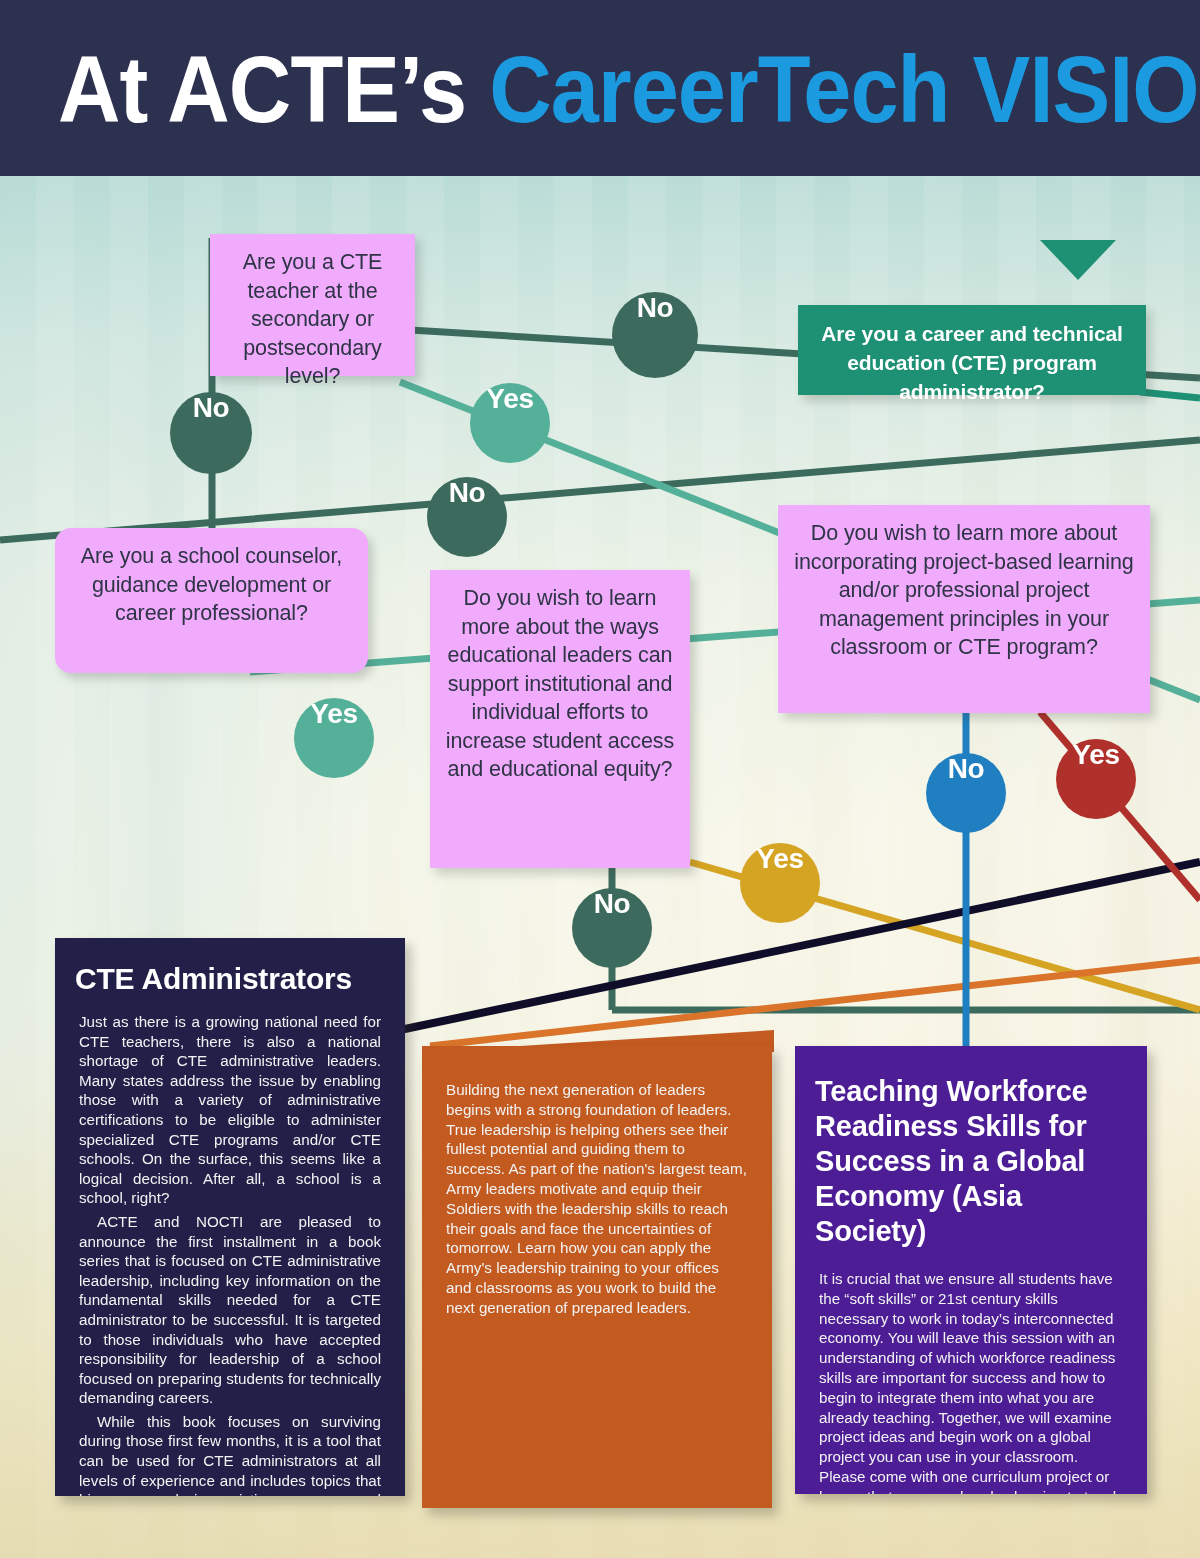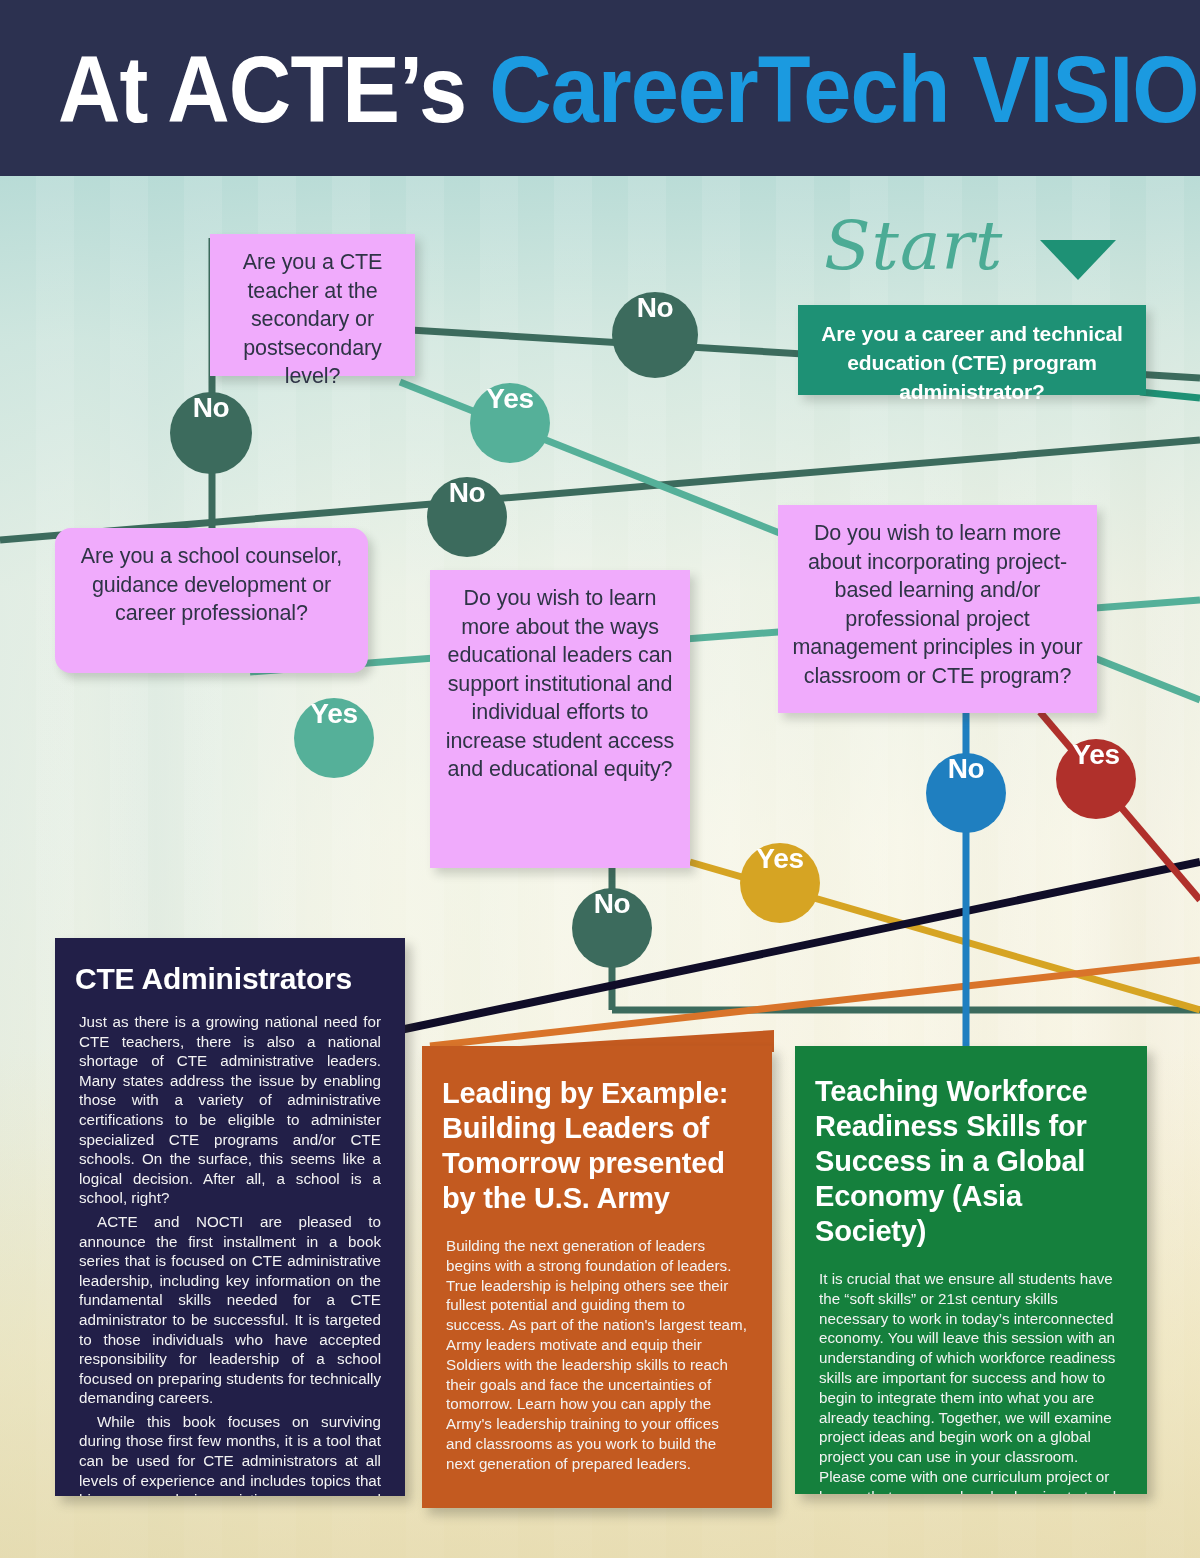--- a/index.html
+++ b/index.html
@@ -150,21 +150,21 @@
   #panel-army{
     left:422px;top:1046px;width:350px;height:462px;
     background:#c35a20;
     padding:30px 20px 18px 20px;
   }
   #panel-army .panel-title{font-size:29px;line-height:35px;margin-bottom:20px;}
   #panel-army .panel-body{font-size:15.2px;line-height:19.8px;}
 
   #panel-asia{
     left:795px;top:1046px;width:352px;height:448px;
-    background:#15803d;
+    background:#4c1d95;
     padding:28px 20px 18px 20px;
   }
   #panel-asia .panel-title{font-size:29px;line-height:35px;margin-bottom:20px;}
   #panel-asia .panel-body{font-size:15.2px;line-height:19.8px;}
 
   .army-notch{
     position:absolute;left:422px;top:1030px;width:352px;height:22px;
     background:#c35a20;
     clip-path:polygon(0 100%, 100% 0, 100% 100%);
   }
@@ -205,40 +205,39 @@
 
     <line x1="400" y1="1030" x2="1200" y2="862" stroke="#100d28" stroke-width="8"></line>
 
     <line x1="430" y1="1046" x2="1200" y2="960" stroke="#d9742a" stroke-width="7"></line>
 
     <line x1="966" y1="712" x2="966" y2="1046" stroke="#1f7fc0" stroke-width="7"></line>
 
     <line x1="1040" y1="712" x2="1200" y2="900" stroke="#b0302b" stroke-width="7"></line>
   </svg>
 
-  <div class="start-label">Start</div>
   <div class="start-arrow"></div>
 
   <div class="qbox green" id="q-admin" style="left:798px;top:305px;width:348px;height:90px;">
     <span>Are you a career and technical education (CTE) program administrator?</span>
   </div>
 
   <div class="qbox" id="q-teacher" style="left:210px;top:234px;width:205px;height:142px;">
     <span>Are you a CTE teacher at the secondary or postsecondary level?</span>
   </div>
 
   <div class="qbox" id="q-counselor" style="left:55px;top:528px;width:313px;height:145px;border-radius:16px;">
     <span>Are you a school counselor, guidance development or career professional?</span>
   </div>
 
   <div class="qbox" id="q-equity" style="left:430px;top:570px;width:260px;height:298px;">
     <span>Do you wish to learn more about the ways educational leaders can support institutional and individual efforts to increase student access and educational equity?</span>
   </div>
 
-  <div class="qbox" id="q-pbl" style="left:778px;top:505px;width:319px;height:208px;text-align:center;">
+  <div class="qbox" id="q-pbl" style="left:778px;top:505px;width:372px;height:208px;text-align:center;">
     <span>Do you wish to learn more about incorporating project-based learning and/or professional project management principles in your classroom or CTE program?</span>
   </div>
 
   <div class="circle c-darkgreen" style="left:612px;top:292px;width:86px;height:86px;">
     <span>No</span>
   </div>
 
   <div class="circle c-midgreen" style="left:470px;top:383px;width:80px;height:80px;">
     <span>Yes</span>
   </div>
@@ -275,21 +274,20 @@
     <div class="panel-title">CTE Administrators</div>
     <div class="panel-body">
       <p>Just as there is a growing national need for CTE teachers, there is also a national shortage of CTE administrative leaders. Many states address the issue by enabling those with a variety of administrative certifications to be eligible to administer specialized CTE programs and/or CTE schools. On the surface, this seems like a logical decision. After all, a school is a school, right?</p>
       <p>ACTE and NOCTI are pleased to announce the first installment in a book series that is focused on CTE administrative leadership, including key information on the fundamental skills needed for a CTE administrator to be successful. It is targeted to those individuals who have accepted responsibility for leadership of a school focused on preparing students for technically demanding careers.</p>
       <p>While this book focuses on surviving during those first few months, it is a tool that can be used for CTE administrators at all levels of experience and includes topics that hinge on analyzing existing programs and policies with the goal of developing a vision for your school’s long-term success! Join this session to take a deep dive into this new resource with a closer review of content and real-world examples from more than 30 seasoned CTE administrators representing 23 states.</p>
     </div>
   </div>
 
   <div class="army-notch"></div>
   <div class="panel" id="panel-army">
-    <div class="panel-title">Leading by Example: Building Leaders of Tomorrow presented by the U.S. Army</div>
     <div class="panel-body">
       <p>Building the next generation of leaders begins with a strong foundation of leaders. True leadership is helping others see their fullest potential and guiding them to success. As part of the nation's largest team, Army leaders motivate and equip their Soldiers with the leadership skills to reach their goals and face the uncertainties of tomorrow. Learn how you can apply the Army's leadership training to your offices and classrooms as you work to build the next generation of prepared leaders.</p>
     </div>
   </div>
 
   <div class="panel" id="panel-asia">
     <div class="panel-title">Teaching Workforce Readiness Skills for Success in a Global Economy (Asia Society)</div>
     <div class="panel-body">
       <p>It is crucial that we ensure all students have the “soft skills” or 21st century skills necessary to work in today’s interconnected economy. You will leave this session with an understanding of which workforce readiness skills are important for success and how to begin to integrate them into what you are already teaching. Together, we will examine project ideas and begin work on a global project you can use in your classroom. Please come with one curriculum project or lesson that you are already planning to teach and would like to add a global dimension to. Bring your laptop or tablet. Free resources and professional development materials will be shared.</p>
     </div>

